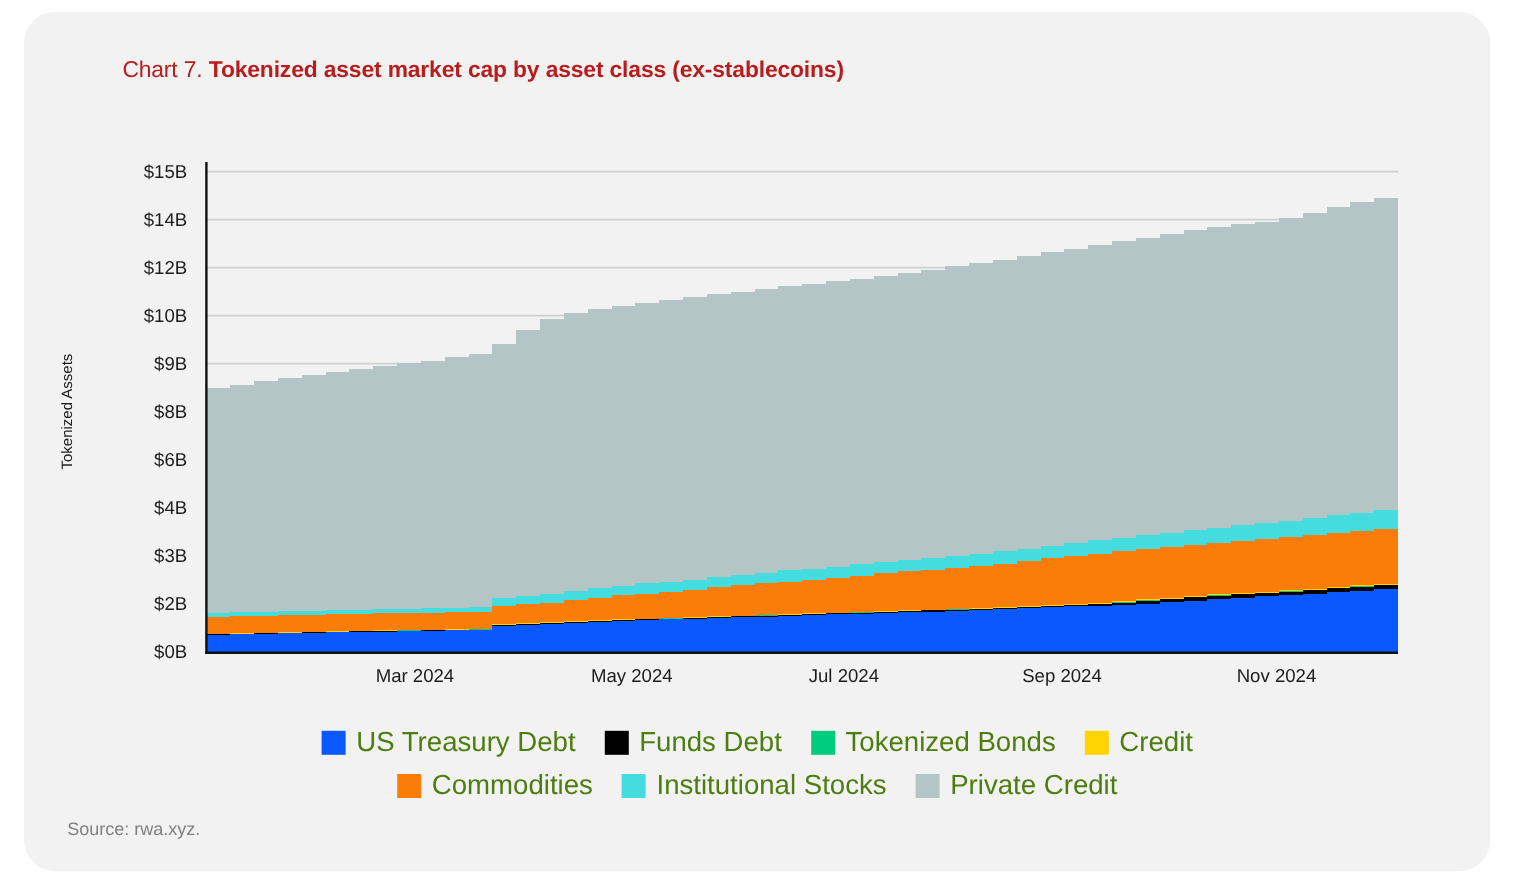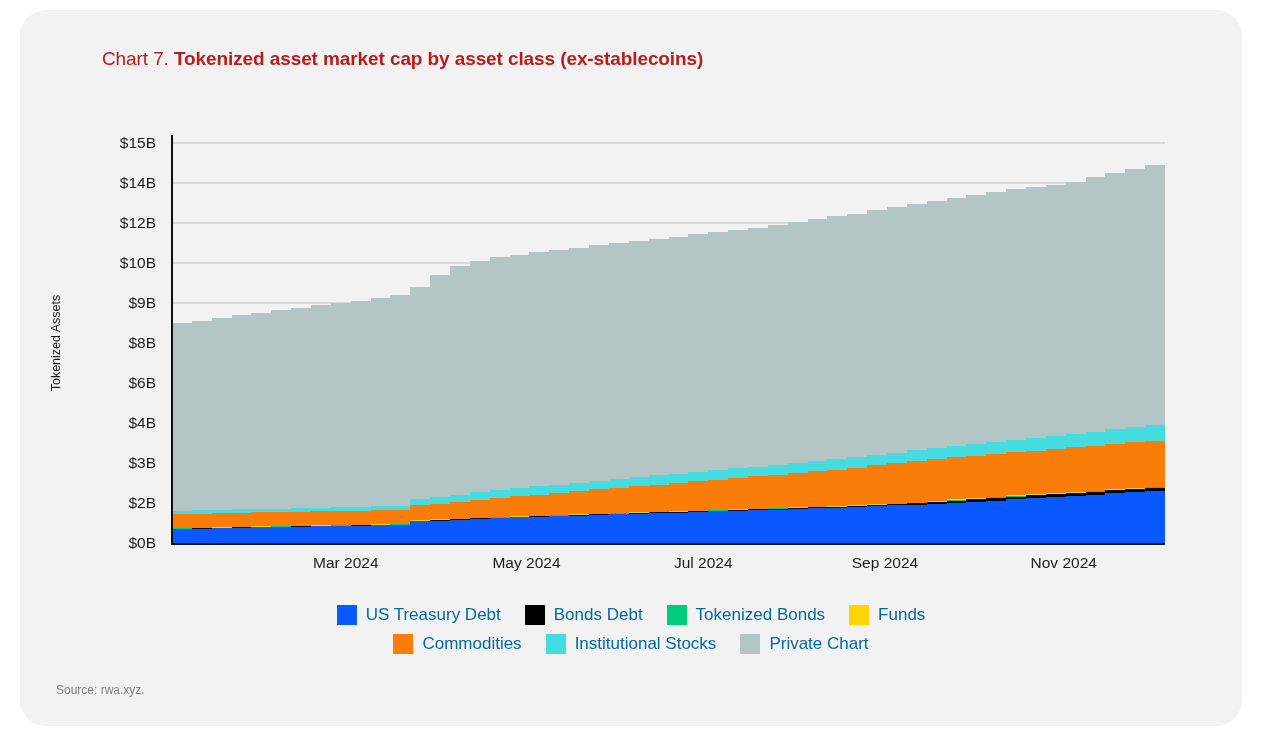--- a/index.html
+++ b/index.html
@@ -91,29 +91,29 @@
     display: flex;
     align-items: center;
     gap: 9px;
   }
   .legend-swatch {
     width: 20px;
     height: 20px;
     flex: 0 0 auto;
   }
   .legend-label {
-    font-size: 17px;
-    color: #0369a1;
+    font-size: 23px;
+    color: #4d7c0f;
     white-space: nowrap;
   }
   #source {
     position: absolute;
     left: 36px;
     top: 673px;
-    font-size: 12px;
+    font-size: 15px;
     color: #808080;
   }
 </style>
 </head>
 <body>
 
 <div id="card">
 
   <div id="title">
     <span class="t-prefix">Chart 7.</span><span>&nbsp;</span><span class="t-main">Tokenized asset market cap by asset class (ex-stablecoins)</span>
@@ -173,42 +173,42 @@
   </div>
 
   <div id="legend">
       <div class="legend-row">
         <div class="legend-item">
           <span class="legend-swatch" style="background: rgb(10, 88, 255);"></span>
           <span class="legend-label">US Treasury Debt</span>
         </div>
         <div class="legend-item">
           <span class="legend-swatch" style="background: rgb(0, 0, 0);"></span>
-          <span class="legend-label">Bonds Debt</span>
+          <span class="legend-label">Funds Debt</span>
         </div>
         <div class="legend-item">
           <span class="legend-swatch" style="background: rgb(0, 204, 126);"></span>
           <span class="legend-label">Tokenized Bonds</span>
         </div>
         <div class="legend-item">
           <span class="legend-swatch" style="background: rgb(255, 212, 0);"></span>
-          <span class="legend-label">Funds</span>
+          <span class="legend-label">Credit</span>
         </div>
       </div>
       <div class="legend-row">
         <div class="legend-item">
           <span class="legend-swatch" style="background: rgb(250, 125, 9);"></span>
           <span class="legend-label">Commodities</span>
         </div>
         <div class="legend-item">
           <span class="legend-swatch" style="background: rgb(69, 220, 224);"></span>
           <span class="legend-label">Institutional Stocks</span>
         </div>
         <div class="legend-item">
           <span class="legend-swatch" style="background: rgb(180, 197, 197);"></span>
-          <span class="legend-label">Private Chart</span>
+          <span class="legend-label">Private Credit</span>
         </div>
       </div>
     </div>
 
   <div id="source">Source: rwa.xyz.</div>
 
 </div>
 
 </body></html>

